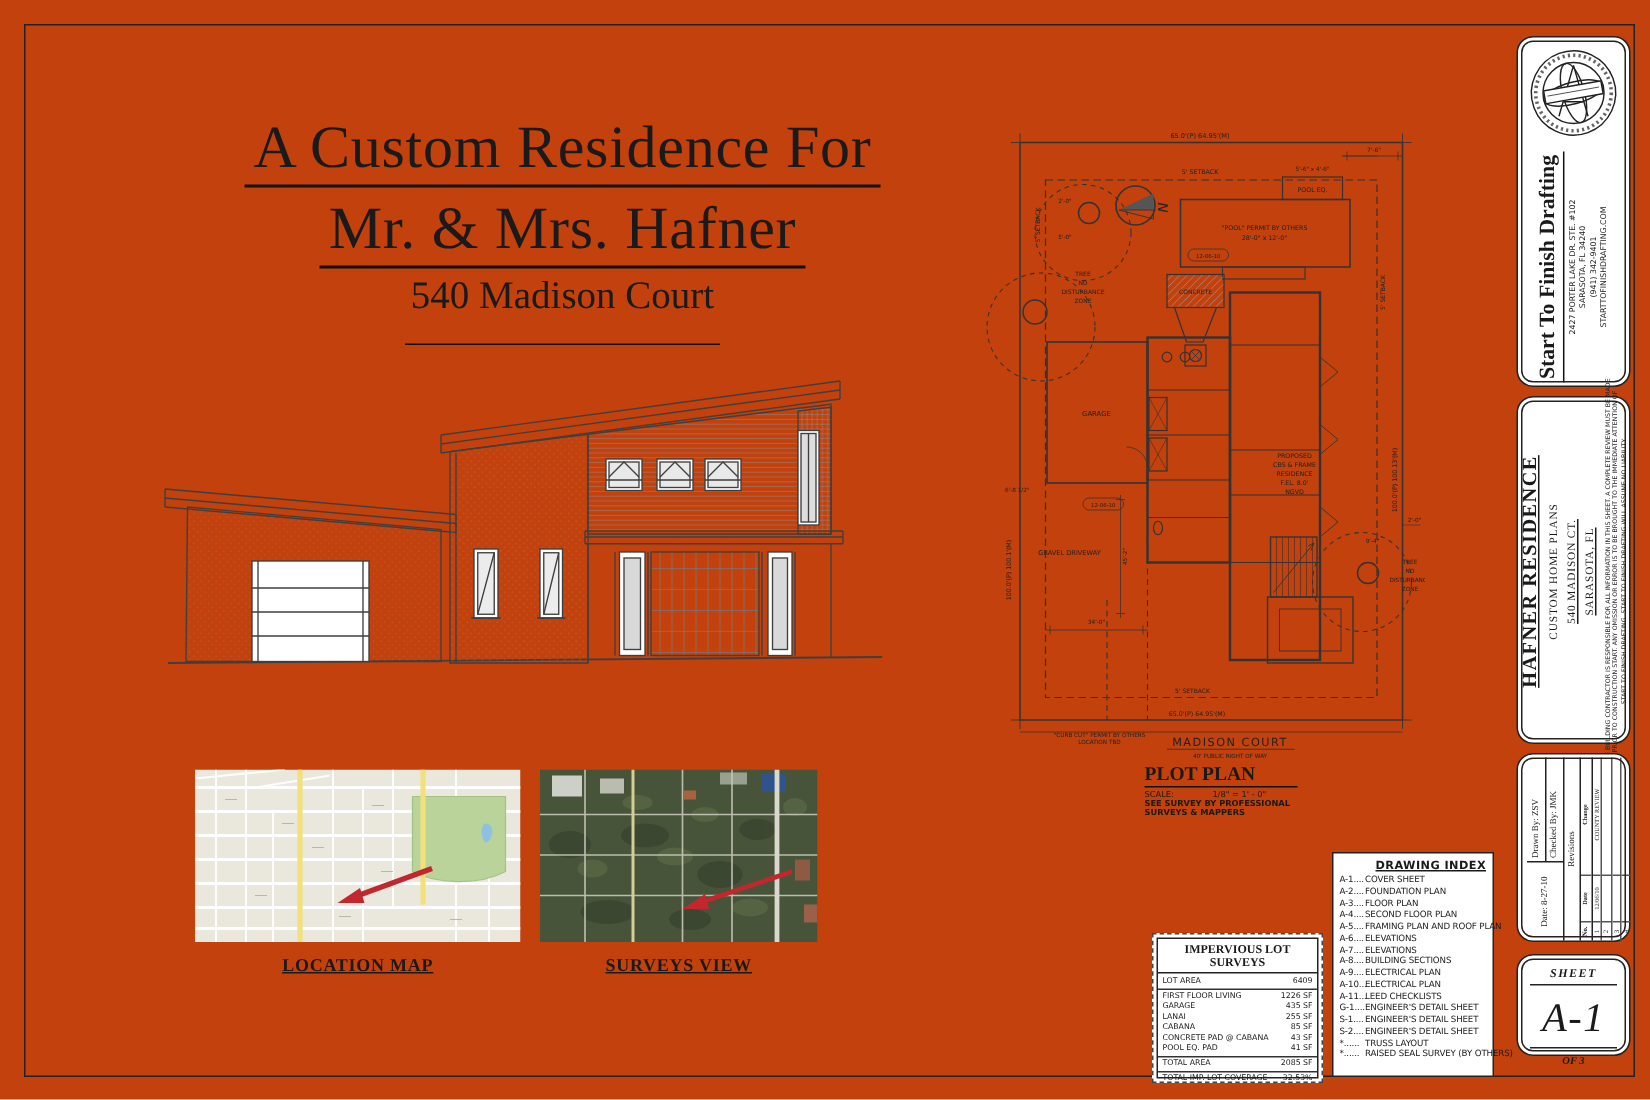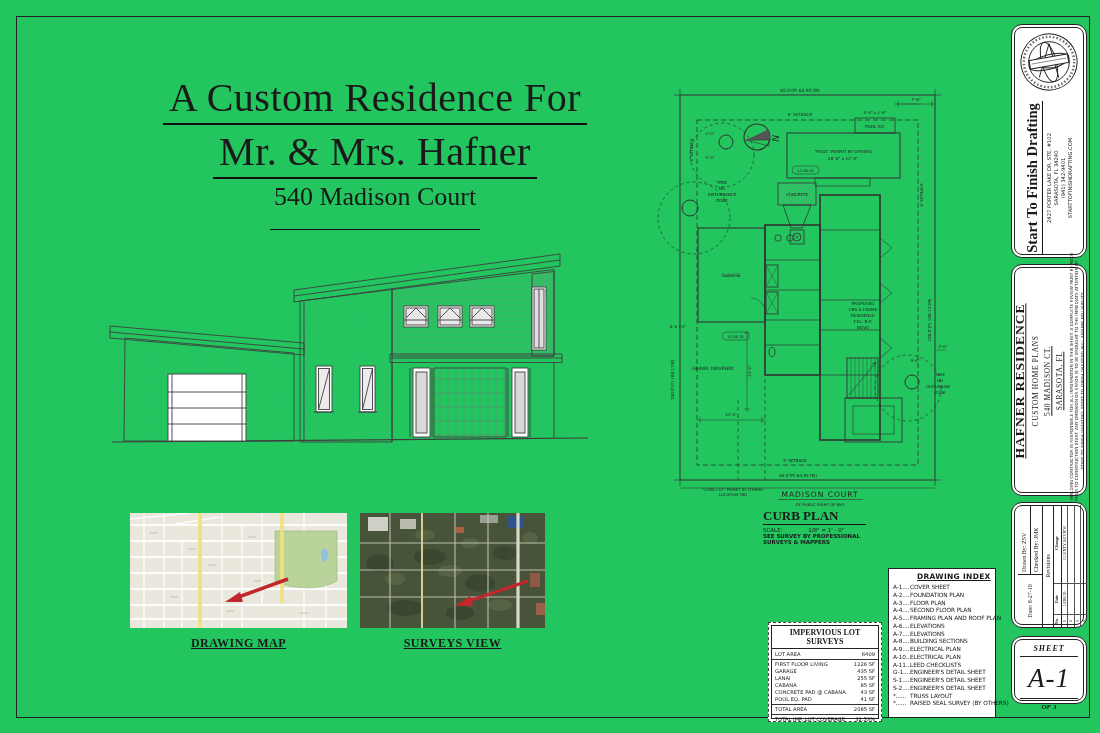--- a/index.html
+++ b/index.html
@@ -1,16 +1,16 @@
 <!DOCTYPE html>
 <html><head>
 <meta charset="utf-8">
 <style>
   html,body{margin:0;padding:0;background:#ffffff;}
-  #sheet{position:relative;width:1100px;height:733px;background:#22c55e;overflow:hidden;
+  #sheet{position:relative;width:1100px;height:733px;background:#c2410c;overflow:hidden;
          font-family:"Liberation Serif",serif;color:#1a1a1a;}
   .abs{position:absolute;}
   #border-frame{position:absolute;left:16px;top:16px;width:1072px;height:700px;
                 border:1.4px solid #222;}
   
   .cover-title{position:absolute;width:630px;left:60px;text-align:center;}
   .cover-title .t1{font-size:40px;letter-spacing:.5px;display:inline-block;
                    border-bottom:2px solid #111;padding:0 6px 2px;}
   .cover-title .t3{font-size:26px;display:inline-block;border-bottom:1.6px solid #111;padding:0 4px 17px;}
   
@@ -272,21 +272,21 @@
       <text x="148" y="397" font-size="4.2" text-anchor="middle">65.0'(P) 64.95'(M)</text>
       <text x="83" y="411" font-size="3.8" text-anchor="middle">"CURB CUT" PERMIT BY OTHERS</text>
       <text x="83" y="416" font-size="3.8" text-anchor="middle">LOCATION TBD</text>
       <text x="170" y="417" font-size="7.5" letter-spacing="1" text-anchor="middle">MADISON COURT</text>
       <path d="M128,419.5 H213" stroke="#333" stroke-width="0.6"></path>
       <text x="170" y="425.5" font-size="3.8" text-anchor="middle">40' PUBLIC RIGHT OF WAY</text>
     </g>
   </svg>
 
   <div class="abs" style="left:763px;top:505px;width:170px;font-family:'DejaVu Sans',sans-serif;">
-    <div style="font-size:13px;font-weight:bold;font-family:'Liberation Serif',serif;border-bottom:1.4px solid #111;display:inline-block;padding-right:28px;">CURB PLAN</div>
+    <div style="font-size:13px;font-weight:bold;font-family:'Liberation Serif',serif;border-bottom:1.4px solid #111;display:inline-block;padding-right:28px;">PLOT PLAN</div>
     <div style="font-size:5.5px;margin-top:2px;">
       <span>SCALE:</span>
       <span style="margin-left:24px;">1/8" = 1' - 0"</span>
     </div>
     <div style="font-size:5.5px;font-weight:bold;">SEE SURVEY BY PROFESSIONAL</div>
     <div style="font-size:5.5px;font-weight:bold;">SURVEYS &amp; MAPPERS</div>
   </div>
 
   <svg class="abs" viewBox="0 0 217 115" style="left:130px;top:513px;width:217px;height:115px;">
     <rect width="217" height="115" fill="#eae7dd"></rect>
@@ -303,21 +303,21 @@
       <path d="M70,0 V115 M152,0 V90"></path>
     </g>
     <g stroke="#b9b6aa" stroke-width="0.8">
       <path d="M20,20 h8 M58,36 h8 M78,52 h8 M118,24 h8 M40,84 h8 M96,98 h8 M170,100 h8 M124,68 h8"></path>
     </g>
     <g>
       <path d="M158,66 L106,85" stroke="#c1272d" stroke-width="3.5"></path>
       <path d="M95,89 L110,79 L113,89 Z" fill="#c1272d"></path>
     </g>
   </svg>
-  <div class="abs map-label" style="left:130px;top:636px;width:217px;">DRAWING MAP</div>
+  <div class="abs map-label" style="left:130px;top:636px;width:217px;">LOCATION MAP</div>
 
   <svg class="abs" viewBox="0 0 185 115" style="left:360px;top:513px;width:185px;height:115px;">
     <rect width="185" height="115" fill="#47543a"></rect>
     <g fill="#39452e" opacity="0.8">
       <ellipse cx="20" cy="50" rx="14" ry="9"></ellipse>
         <ellipse cx="70" cy="44" rx="16" ry="8"></ellipse>
       <ellipse cx="120" cy="70" rx="15" ry="9"></ellipse>
         <ellipse cx="45" cy="95" rx="18" ry="8"></ellipse>
       <ellipse cx="100" cy="100" rx="14" ry="7"></ellipse>
         <ellipse cx="145" cy="40" rx="12" ry="7"></ellipse>

